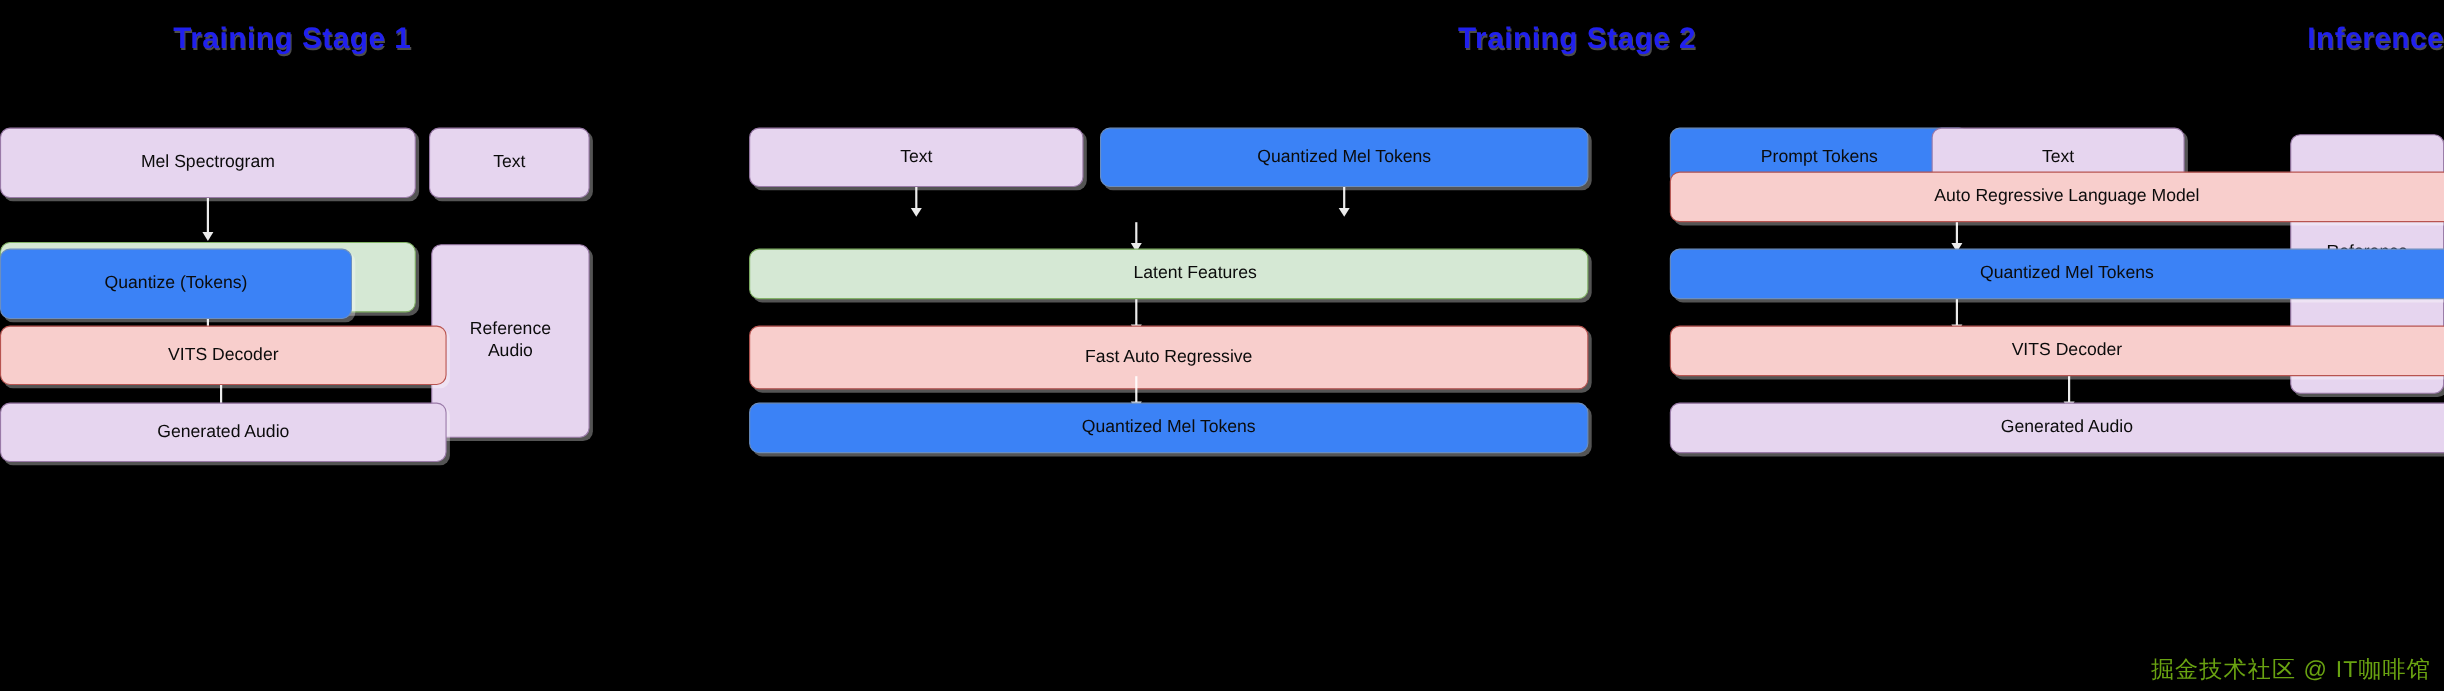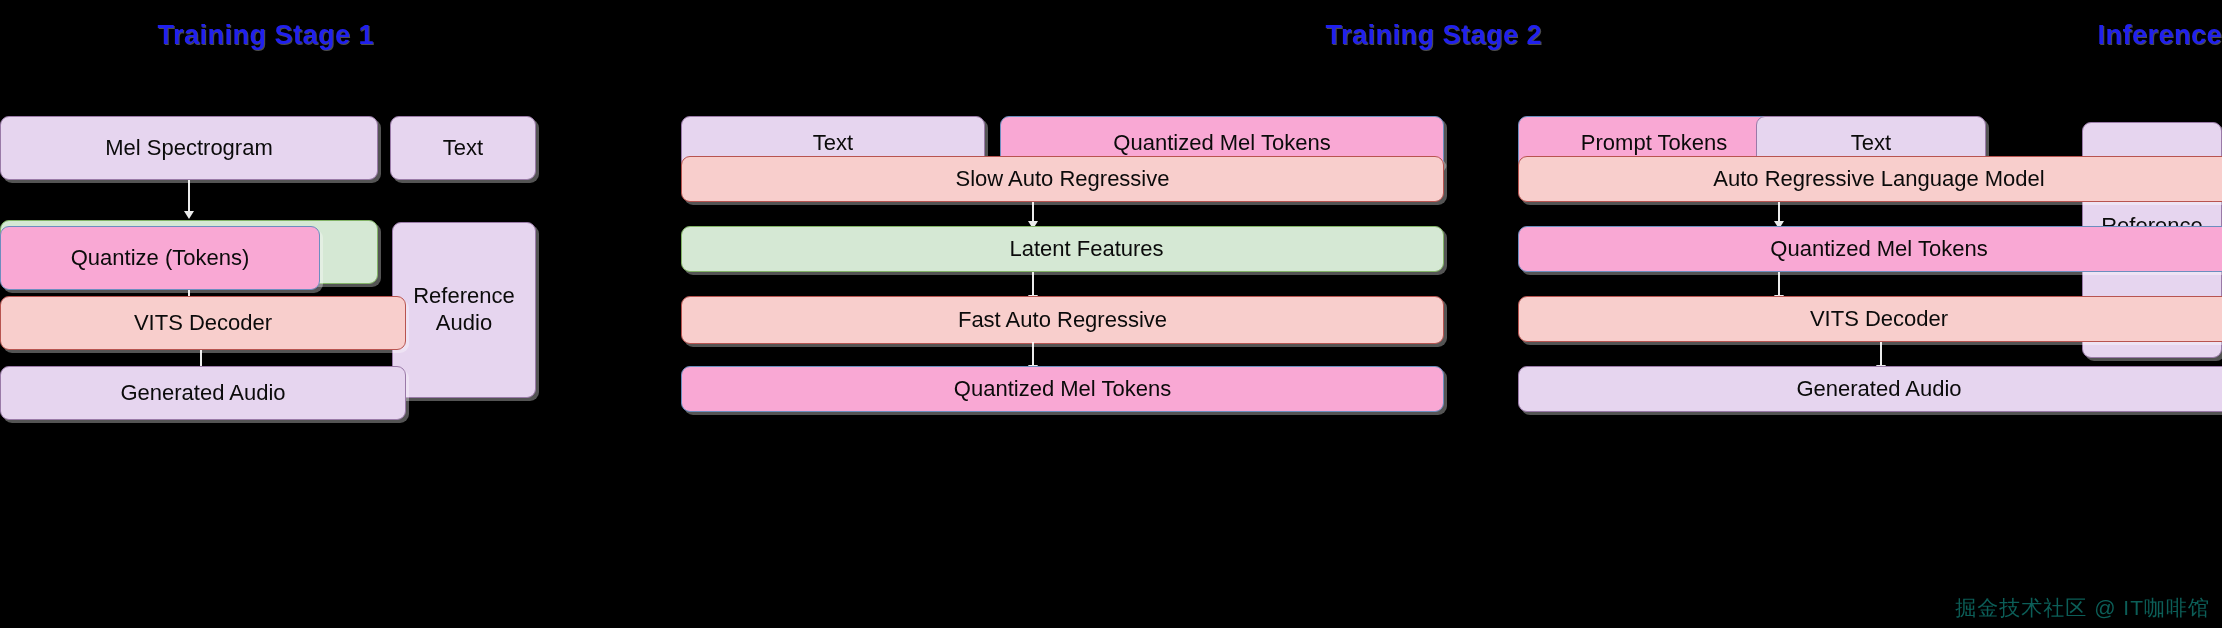--- a/index.html
+++ b/index.html
@@ -34,28 +34,28 @@
   .node {
     position: absolute;
     box-sizing: border-box;
     border-radius: 9px;
     border-width: 1.5px;
     border-style: solid;
     display: flex;
     align-items: center;
     justify-content: center;
     text-align: center;
-    font-size: 22px;
+    font-size: 16px;
     color: #0b0b0b;
     line-height: 1.22;
     box-shadow: 3px 3px 0 rgba(255,255,255,0.33);
     white-space: pre-line;
   }
   .n-purple { background: #e6d5ef; border-color: #9a7aa8; }
-  .n-blue   { background: #f9a8d4; border-color: #6c8ebf; }
+  .n-blue   { background: #3b82f6; border-color: #6c8ebf; }
   .n-green  { background: #d5e8d4; border-color: #82b366; }
   .n-red    { background: #f8cecc; border-color: #b85450; }
 
   .conn {
     position: absolute;
     width: 2px;
     background: #ffffff;
     opacity: 0.92;
   }
   .conn::after {
@@ -66,21 +66,21 @@
     width: 0; height: 0;
     border-left: 5px solid transparent;
     border-right: 5px solid transparent;
     border-top: 8px solid #ffffff;
   }
   .watermark {
     position: absolute;
     right: 12px;
     bottom: 6px;
     font-size: 21px;
-    color: #0f766e;
+    color: #84cc16;
     opacity: 0.80;
     white-space: nowrap;
     letter-spacing: 1px;
   }
 </style>
 </head>
 <body>
 
 <div class="canvas">
 
@@ -110,29 +110,28 @@
   <div class="col-title" style="left:480px; top:20px; width:1062px;">Training Stage 2</div>
 
   <div class="node n-purple" style="left:681px; top:116px; width:304px; height:54px;">Text</div>
 
   <div class="node n-blue" style="left:1000px; top:116px; width:444px; height:54px;">Quantized Mel Tokens</div>
 
   <div class="conn" style="left:832px; top:170px; height:20px;"></div>
 
   <div class="conn" style="left:1221px; top:170px; height:20px;"></div>
 
-  <div class="node n-red" style="left:681px; top:156px; width:763px; height:46px;">Slow Auto Regressive</div>
 
   <div class="conn" style="left:1032px; top:202px; height:20px;"></div>
 
   <div class="node n-green" style="left:681px; top:226px; width:763px; height:46px;padding-left:48px;">Latent Features</div>
 
   <div class="conn" style="left:1032px; top:272px; height:24px;"></div>
 
-  <div class="node n-red" style="left:681px; top:296px; width:763px; height:48px;">Fast Auto Regressive</div>
+  <div class="node n-red" style="left:681px; top:296px; width:763px; height:58px;">Fast Auto Regressive</div>
 
   <div class="conn" style="left:1032px; top:342px; height:24px;"></div>
 
   <div class="node n-blue" style="left:681px; top:366px; width:763px; height:46px;">Quantized Mel Tokens</div>
 
   <div class="col-title" style="left:1520px; top:20px; width:702px;">Inference</div>
 
   <div class="node n-blue" style="left:1518px; top:116px; width:272px; height:54px;">Prompt Tokens</div>
 
   <div class="node n-purple" style="left:1756px; top:116px; width:230px; height:54px;">Text</div>

